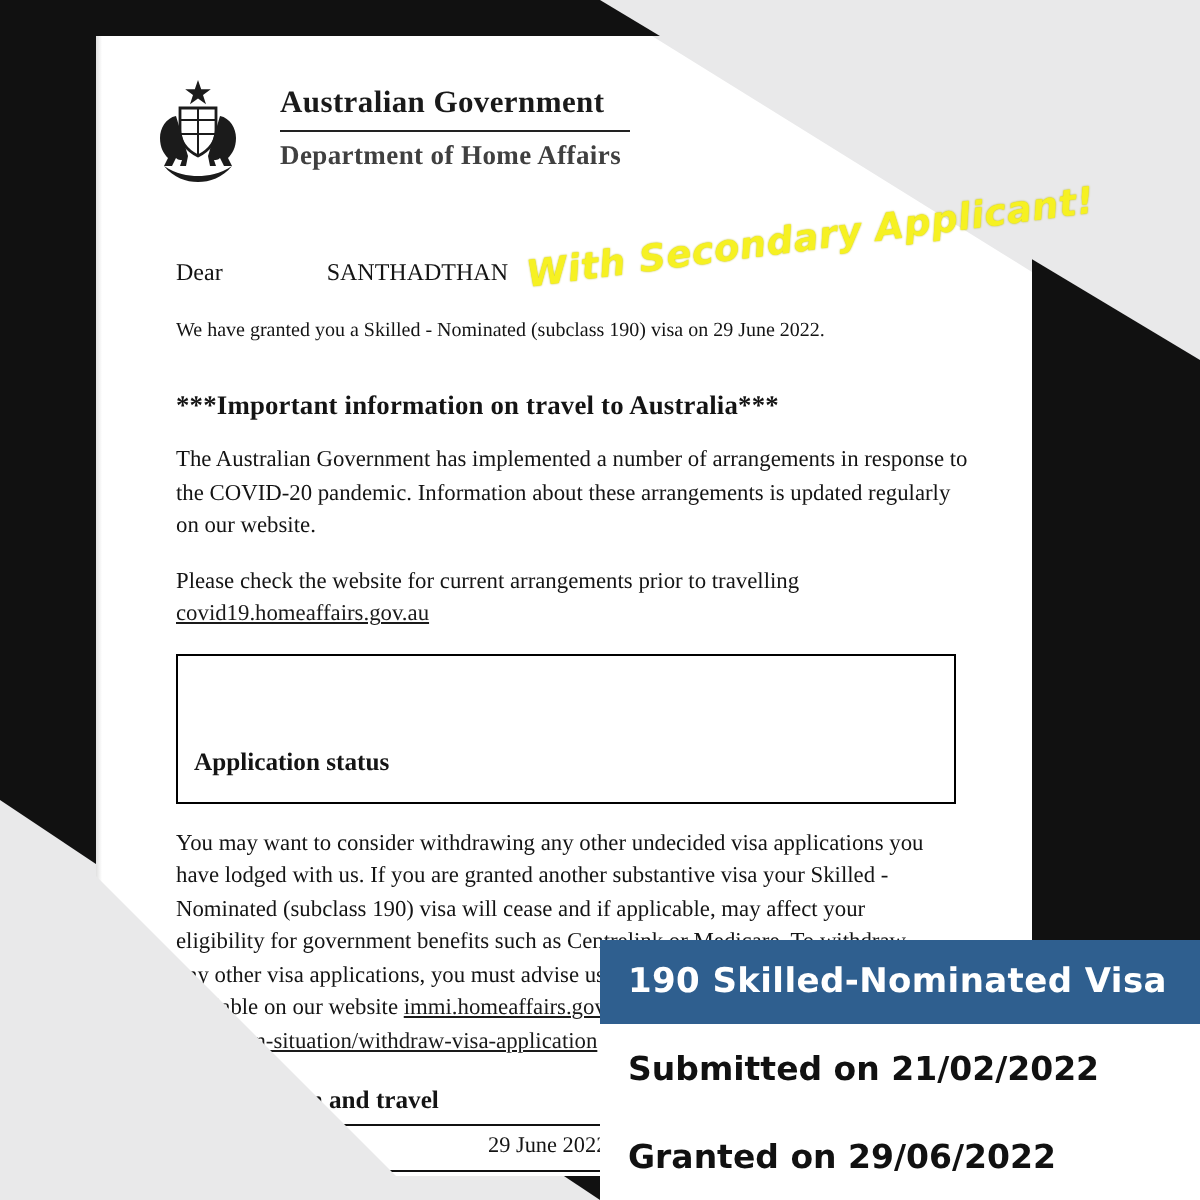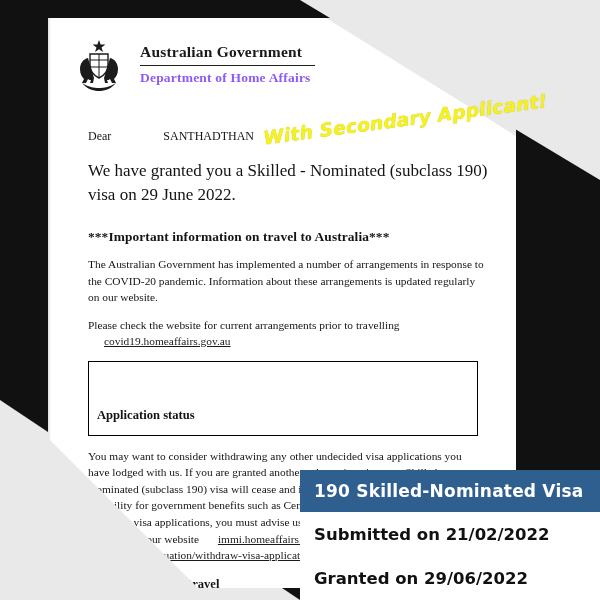--- a/index.html
+++ b/index.html
@@ -104,59 +104,58 @@
   }
   .gov-rule {
     border-top: 1.3px solid #222;
     margin: 4px 0 4px 0;
     width: 175px;
   }
   .gov-line2 {
     font-family: "Liberation Serif", serif;
     font-size: 13.5px;
     font-weight: bold;
-    color: #8b5cf6;
+    color: #404040;
     letter-spacing: .2px;
   }
 
   
   .body {
     padding: 14px 24px 0 40px;
     color: #141414;
     font-size: 11.6px;
     line-height: 1.42;
   }
   .salutation {
     display: flex;
     gap: 52px;
     font-size: 12px;
     margin-top: 18px;
     margin-bottom: 14px;
   }
   .granted-line {
-    font-size: 17px;
+    font-size: 10px;
     margin-bottom: 14px;
   }
   .important-heading {
     font-size: 13.4px;
     font-weight: bold;
     margin: 20px 0 10px 0;
     letter-spacing: .1px;
   }
   .para {
     margin: 0 0 11px 0;
     font-size: 11.4px;
     line-height: 1.45;
     max-width: 400px;
   }
   .para.narrow { max-width: 380px; }
   a.link {
     color: #1a1a1a;
     text-decoration: underline;
-    margin-left: 16px;
   }
 
   
   .status-box {
     border: 1.6px solid #000;
     margin: 6px 0 12px 0;
     padding: 5px 8px 7px 8px;
     width: 372px;
   }
   .status-title {

